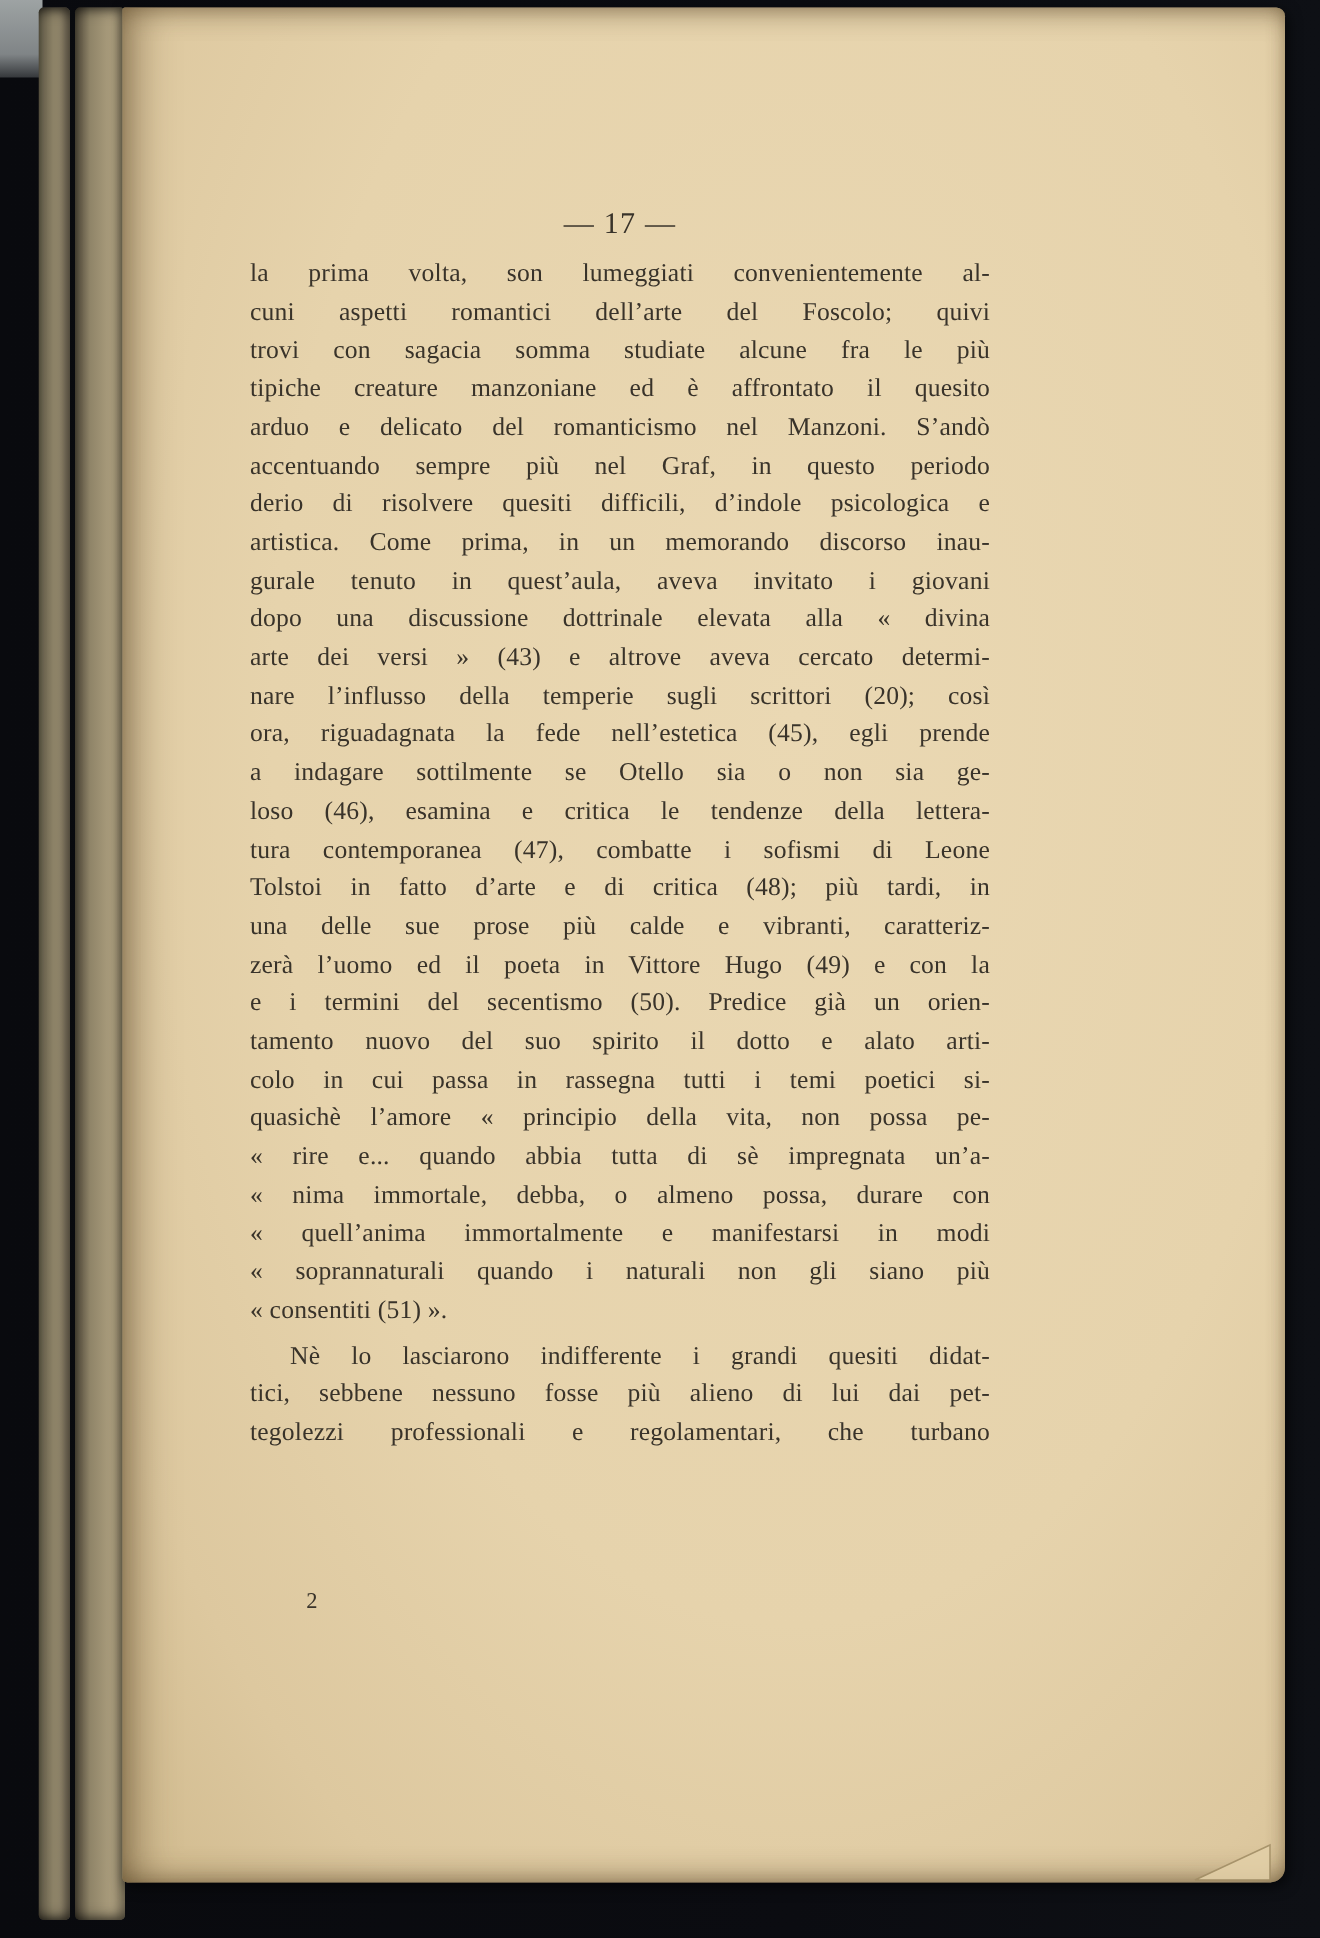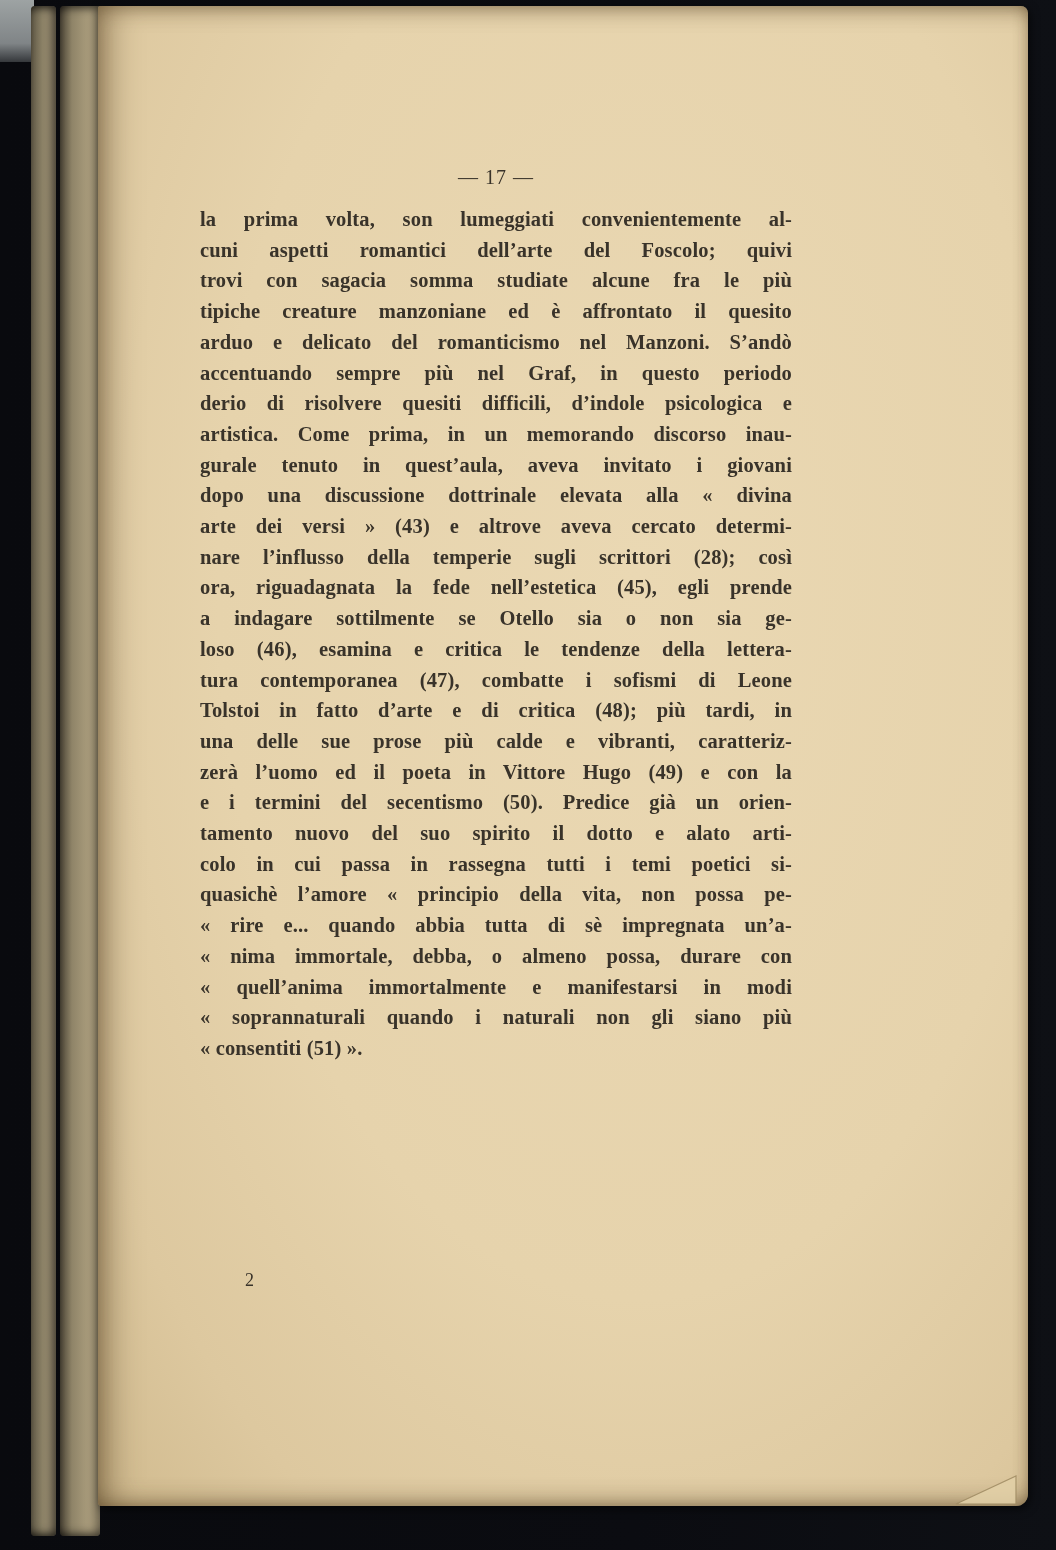--- a/index.html
+++ b/index.html
@@ -60,36 +60,36 @@
       inset 0 12px 22px -12px rgba(75, 55, 28, 0.55),
       inset 0 -14px 24px -14px rgba(75, 55, 28, 0.55),
       2px 3px 10px rgba(0,0,0,0.6);
   }
 
   .page-number {
     position: absolute;
     left: 102px; top: 160px;
     width: 592px;
     text-align: center;
-    font-size: 20px;
+    font-size: 24px;
     letter-spacing: 1px;
     color: var(--ink, #39332a);
   }
 
   .text-block {
     position: absolute;
     left: 102px; top: 198px;
     width: 592px;
     color: var(--ink, #39332a);
     font-size: 20.5px;
     line-height: 30.7px;
     letter-spacing: 0.15px;
   }
 
-  .para { margin: 0; font-weight: bold; }
+  .para { margin: 0; }
   .para + .para { margin-top: 6px; }
 
   .line {
     text-align: justify;
     text-align-last: justify;
   }
   .line.last { text-align-last: left; }
   .para.indent .line:first-child { text-indent: 32px; }
 
   .signature {
@@ -124,38 +124,43 @@
           <div class="line">cuni aspetti romantici dell’arte del Foscolo; quivi</div>
           <div class="line">trovi con sagacia somma studiate alcune fra le più</div>
           <div class="line">tipiche creature manzoniane ed è affrontato il quesito</div>
           <div class="line">arduo e delicato del romanticismo nel Manzoni. S’andò</div>
           <div class="line">accentuando sempre più nel Graf, in questo periodo</div>
           <div class="line">derio di risolvere quesiti difficili, d’indole psicologica e</div>
           <div class="line">artistica. Come prima, in un memorando discorso inau-</div>
           <div class="line">gurale tenuto in quest’aula, aveva invitato i giovani</div>
           <div class="line">dopo una discussione dottrinale elevata alla « divina</div>
           <div class="line">arte dei versi » (43) e altrove aveva cercato determi-</div>
-          <div class="line">nare l’influsso della temperie sugli scrittori (28); così</div>
+          <div class="line">nare l’influsso della temperie sugli scrittori (20); così</div>
           <div class="line">ora, riguadagnata la fede nell’estetica (45), egli prende</div>
           <div class="line">a indagare sottilmente se Otello sia o non sia ge-</div>
           <div class="line">loso (46), esamina e critica le tendenze della lettera-</div>
           <div class="line">tura contemporanea (47), combatte i sofismi di Leone</div>
           <div class="line">Tolstoi in fatto d’arte e di critica (48); più tardi, in</div>
           <div class="line">una delle sue prose più calde e vibranti, caratteriz-</div>
           <div class="line">zerà l’uomo ed il poeta in Vittore Hugo (49) e con la</div>
           <div class="line">e i termini del secentismo (50). Predice già un orien-</div>
           <div class="line">tamento nuovo del suo spirito il dotto e alato arti-</div>
           <div class="line">colo in cui passa in rassegna tutti i temi poetici si-</div>
           <div class="line">quasichè l’amore « principio della vita, non possa pe-</div>
           <div class="line">« rire e... quando abbia tutta di sè impregnata un’a-</div>
           <div class="line">« nima immortale, debba, o almeno possa, durare con</div>
           <div class="line">« quell’anima immortalmente e manifestarsi in modi</div>
           <div class="line">« soprannaturali quando i naturali non gli siano più</div>
           <div class="line last">« consentiti (51) ».</div>
         </div>
+        <div class="para indent">
+          <div class="line">Nè lo lasciarono indifferente i grandi quesiti didat-</div>
+          <div class="line">tici, sebbene nessuno fosse più alieno di lui dai pet-</div>
+          <div class="line">tegolezzi professionali e regolamentari, che turbano</div>
+        </div>
       </div>
 
     <div class="signature">2</div>
 
     <svg class="dog-ear" viewBox="0 0 64 34" xmlns="http://www.w3.org/2000/svg">
       <polygon points="2,32 62,4 62,32" fill="#e3d1a8" stroke="#a08c64" stroke-width="1.2" opacity="0.85"></polygon>
     </svg>
 
   </div>
 </div>

